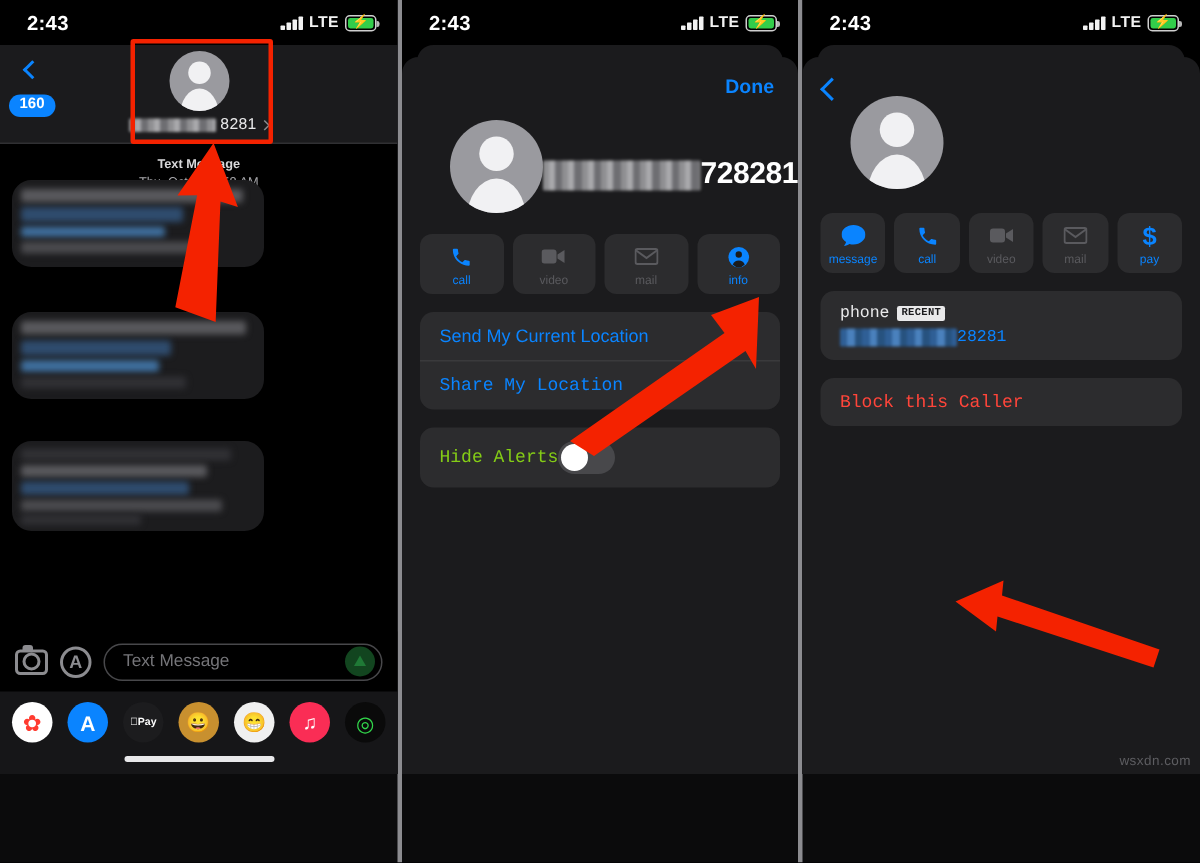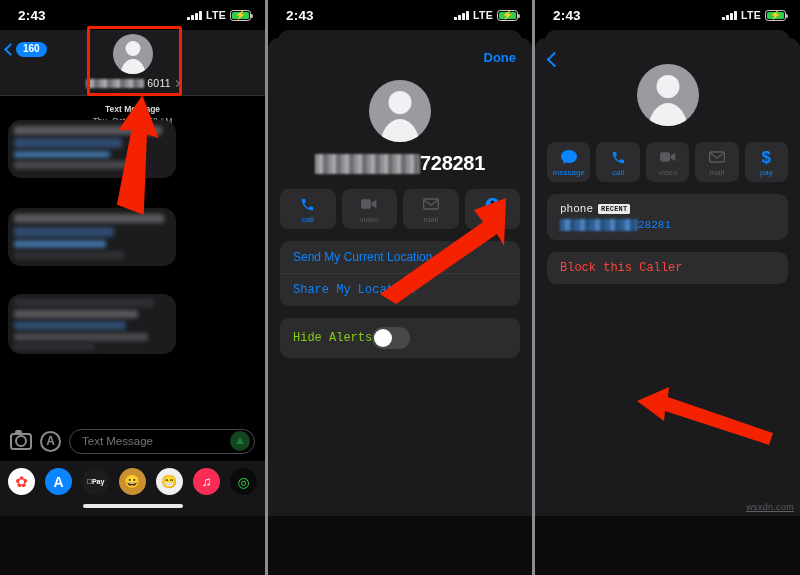--- a/index.html
+++ b/index.html
@@ -66,22 +66,23 @@
   }
 
   
   .msg-nav {
     position: relative; height: 66px;
     background: #1b1b1d;
     border-bottom: 0.5px solid #303033;
     display: flex; align-items: flex-start;
   }
   .back-chip {
-    display:flex; align-items:center; gap:2px;
+    display:flex; align-items:center; gap:12px;
     margin: 12px 0 0 6px;
+    flex-direction: column;
   }
   .chev-left {
     width:9px; height:9px; border-left:2.4px solid #0a84ff; border-bottom:2.4px solid #0a84ff;
     transform: rotate(45deg); margin-right: -1px;
   }
   .badge-160 {
     background:#0a84ff; color:#fff; font-size:10px; font-weight:bold;
     border-radius:9px; padding:2px 7px 2.5px; line-height:1;
   }
   .nav-contact {
@@ -198,21 +199,21 @@
   }
   .done-btn {
     position:absolute; right:16px; top:12px;
     color:#0a84ff; font-size:13px; font-weight:bold;
   }
   .back-chev-only {
     position:absolute; left:14px; top:16px;
     width:11px; height:11px; border-left:2.6px solid #0a84ff; border-bottom:2.6px solid #0a84ff;
     transform: rotate(45deg);
   }
-  .sheet-hero { display:flex; flex-direction:column; align-items:center; }
+  .sheet-hero { display:flex; flex-direction:row; align-items:center;margin-left:32px; }
   .av-lg { width:62px; height:62px; }
   .av-lg:before { width:23px; height:23px; top:11px; }
   .av-lg:after  { width:40px; height:28px; top:39px; }
   .hero-name {
     display:flex; align-items:flex-end; justify-content:center; gap:0;
     margin-top:10px;
   }
   .hero-num { color:#fff; font-size:20px; font-weight:bold; letter-spacing:-.3px; }
 
   .act-row { display:flex; gap:6px; padding:0 12px; }
@@ -251,21 +252,21 @@
     background:#e9e9ea; color:#1b1b1d; font-size:7px; font-weight:bold;
     padding:1px 3px; border-radius:1.5px; letter-spacing:.2px;
   }
   .phone-val { display:flex; align-items:center; margin-top:4px; }
   .phone-num { color:#0a84ff; font-size:11px; }
 
   
   .arrow-svg { position:absolute; z-index:9; pointer-events:none; }
   .watermark {
     position:absolute; right:6px; bottom:4px; z-index:10;
-    color:#5d5d61; font-size:9px; letter-spacing:.3px;text-decoration:underline;
+    color:#5d5d61; font-size:9px; letter-spacing:.3px;
   }
 </style>
 </head>
 <body>
 
 <div class="stage">
 
   <div class="panel" id="panel-1">
 
     <div class="statusbar">
@@ -287,21 +288,21 @@
 
     <div class="msg-nav">
       <div class="back-chip">
         <div class="chev-left"></div>
         <div class="badge-160">160</div>
       </div>
       <div class="nav-contact">
         <div class="avatar av-sm"></div>
         <div class="nav-name-row">
           <div class="redact" style="width:58px;height:9px;"></div>
-          <div class="nav-num">6011</div>
+          <div class="nav-num">8281</div>
           <div class="chev-right"></div>
         </div>
       </div>
     </div>
 
     <div class="msg-body">
       <div class="msg-ts">
         <div class="b">Text Message</div>
         <div>Thu, Oct 1, 11:58 AM</div>
       </div>

